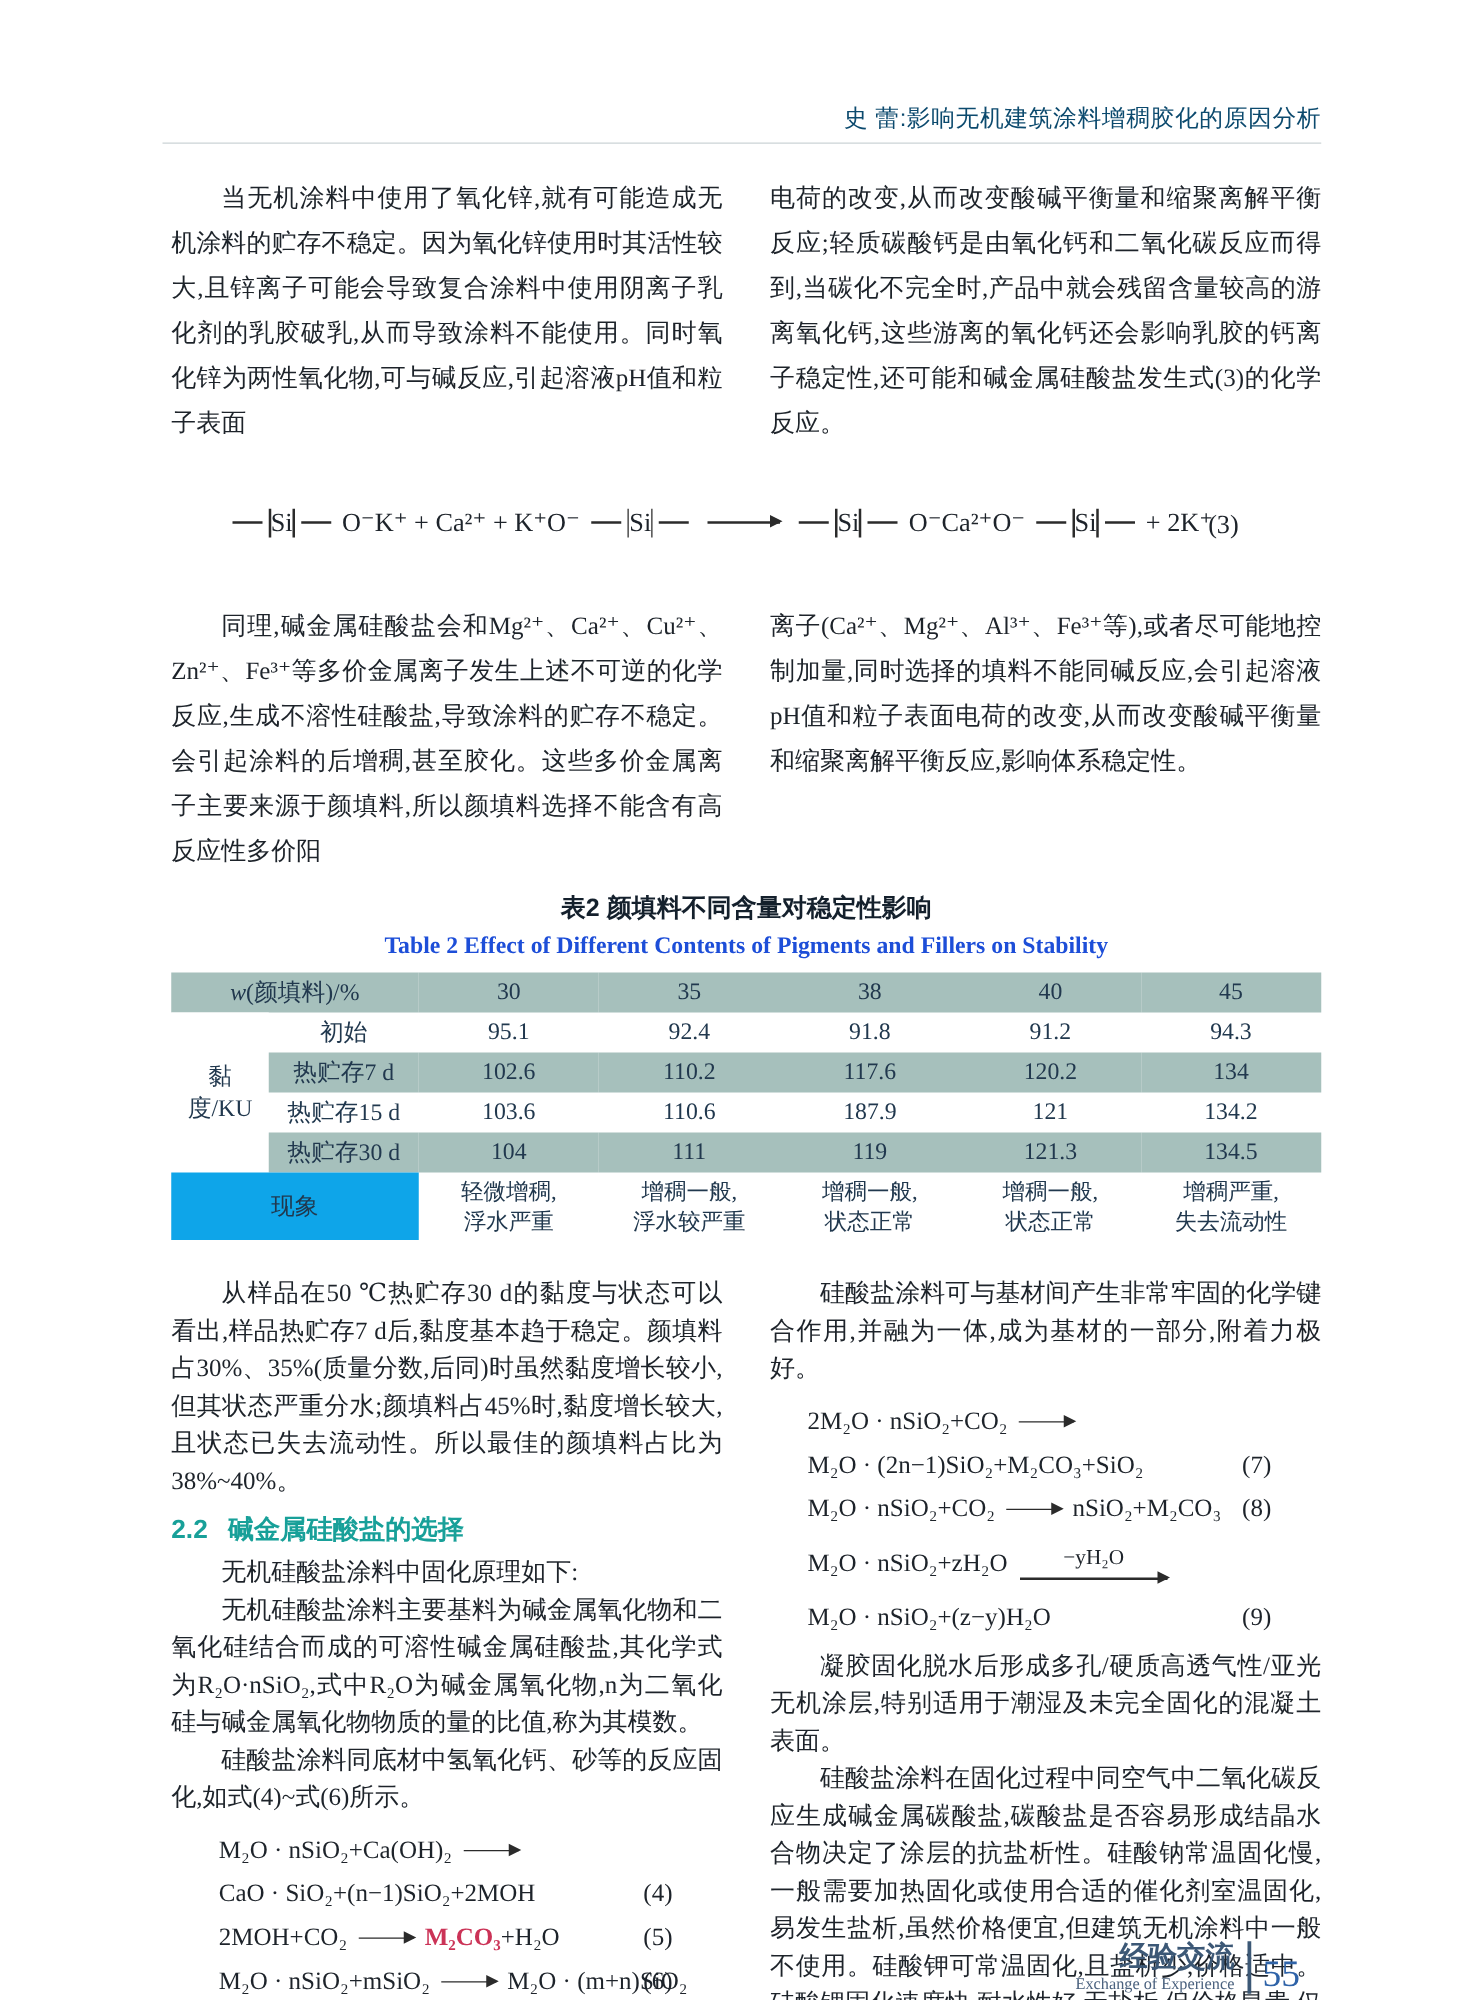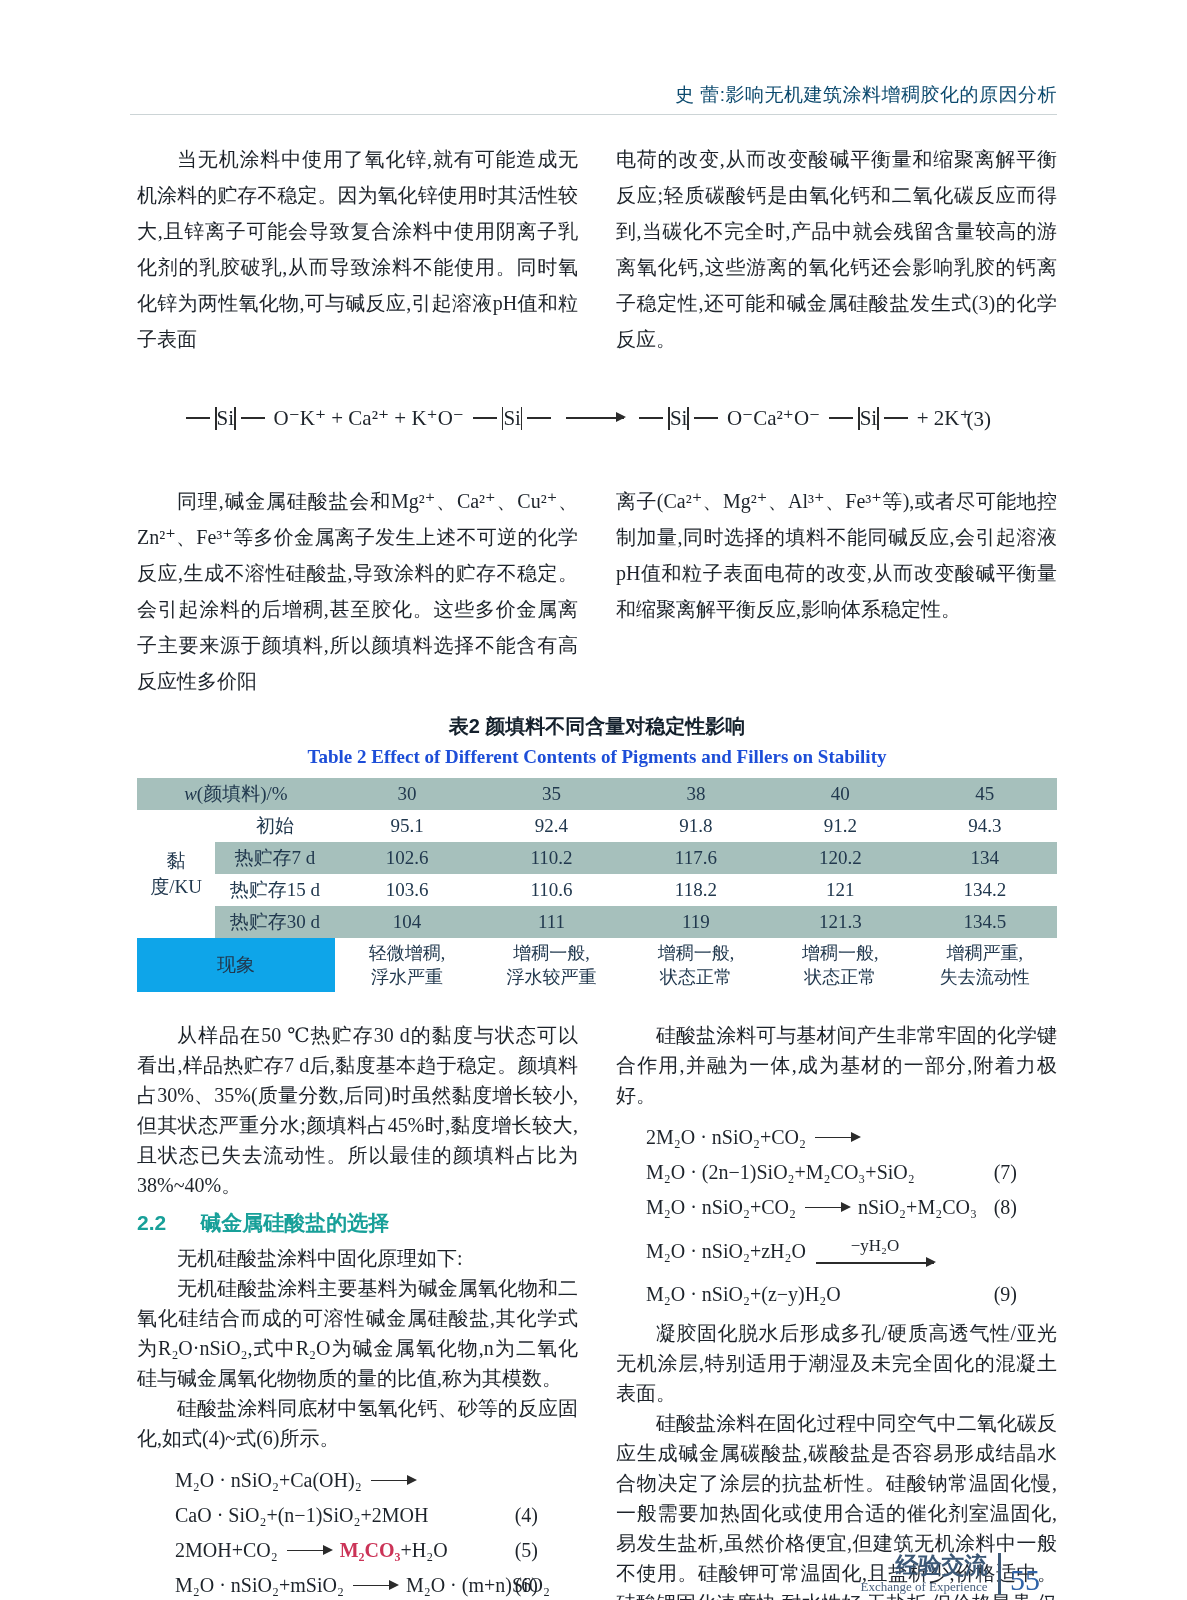--- a/index.html
+++ b/index.html
@@ -41,21 +41,21 @@
   td.teal{background:#a6c0bc;}
   td.lab{text-align:left;padding-left:14px;white-space:nowrap;}
   td.group{text-align:left;padding-left:10px;background:#fff;}
   td.phen{white-space:pre-line;line-height:24px;font-size:18px;height:54px;}
   td.phen-lab{text-align:left;padding-left:10px;background:#0ea5e9;}
 
   
   .bottom{margin-top:28px;}
   .sec-head{font-family:"Liberation Sans",sans-serif;font-weight:bold;font-size:21px;
             color:#18a099;margin:9px 0 6px 0;}
-  .sec-head .sec-num{margin-right:34px;}
+  .sec-head .sec-num{margin-right:16px;}
   .eq-block{margin-top:10px;}
   .eq-line{position:relative;display:flex;align-items:center;min-height:35px;
            padding-left:38px;font-size:20px;white-space:nowrap;}
   .eq-line .eq-num{position:absolute;right:40px;}
   .eq-line .arrow{width:44px;margin:0 9px;}
   .red{color:#cb3357;font-weight:bold;}
   .labeled-arrow{display:inline-flex;flex-direction:column;align-items:center;margin:0 10px;}
   .labeled-arrow .arr-label{font-size:17px;line-height:20px;}
   .labeled-arrow .arrow{width:118px;margin:6px 0 2px 0;}
   .eq-tall{min-height:52px;}
@@ -162,21 +162,21 @@
           <td class="teal">102.6</td>
           <td class="teal">110.2</td>
           <td class="teal">117.6</td>
           <td class="teal">120.2</td>
           <td class="teal">134</td>
         </tr>
         <tr>
           <td class="lab">热贮存15 d</td>
           <td>103.6</td>
           <td>110.6</td>
-          <td>118.2</td>
+          <td>187.9</td>
           <td>121</td>
           <td>134.2</td>
         </tr>
         <tr>
           <td class="teal lab">热贮存30 d</td>
           <td class="teal">104</td>
           <td class="teal">111</td>
           <td class="teal">119</td>
           <td class="teal">121.3</td>
           <td class="teal">134.5</td>

